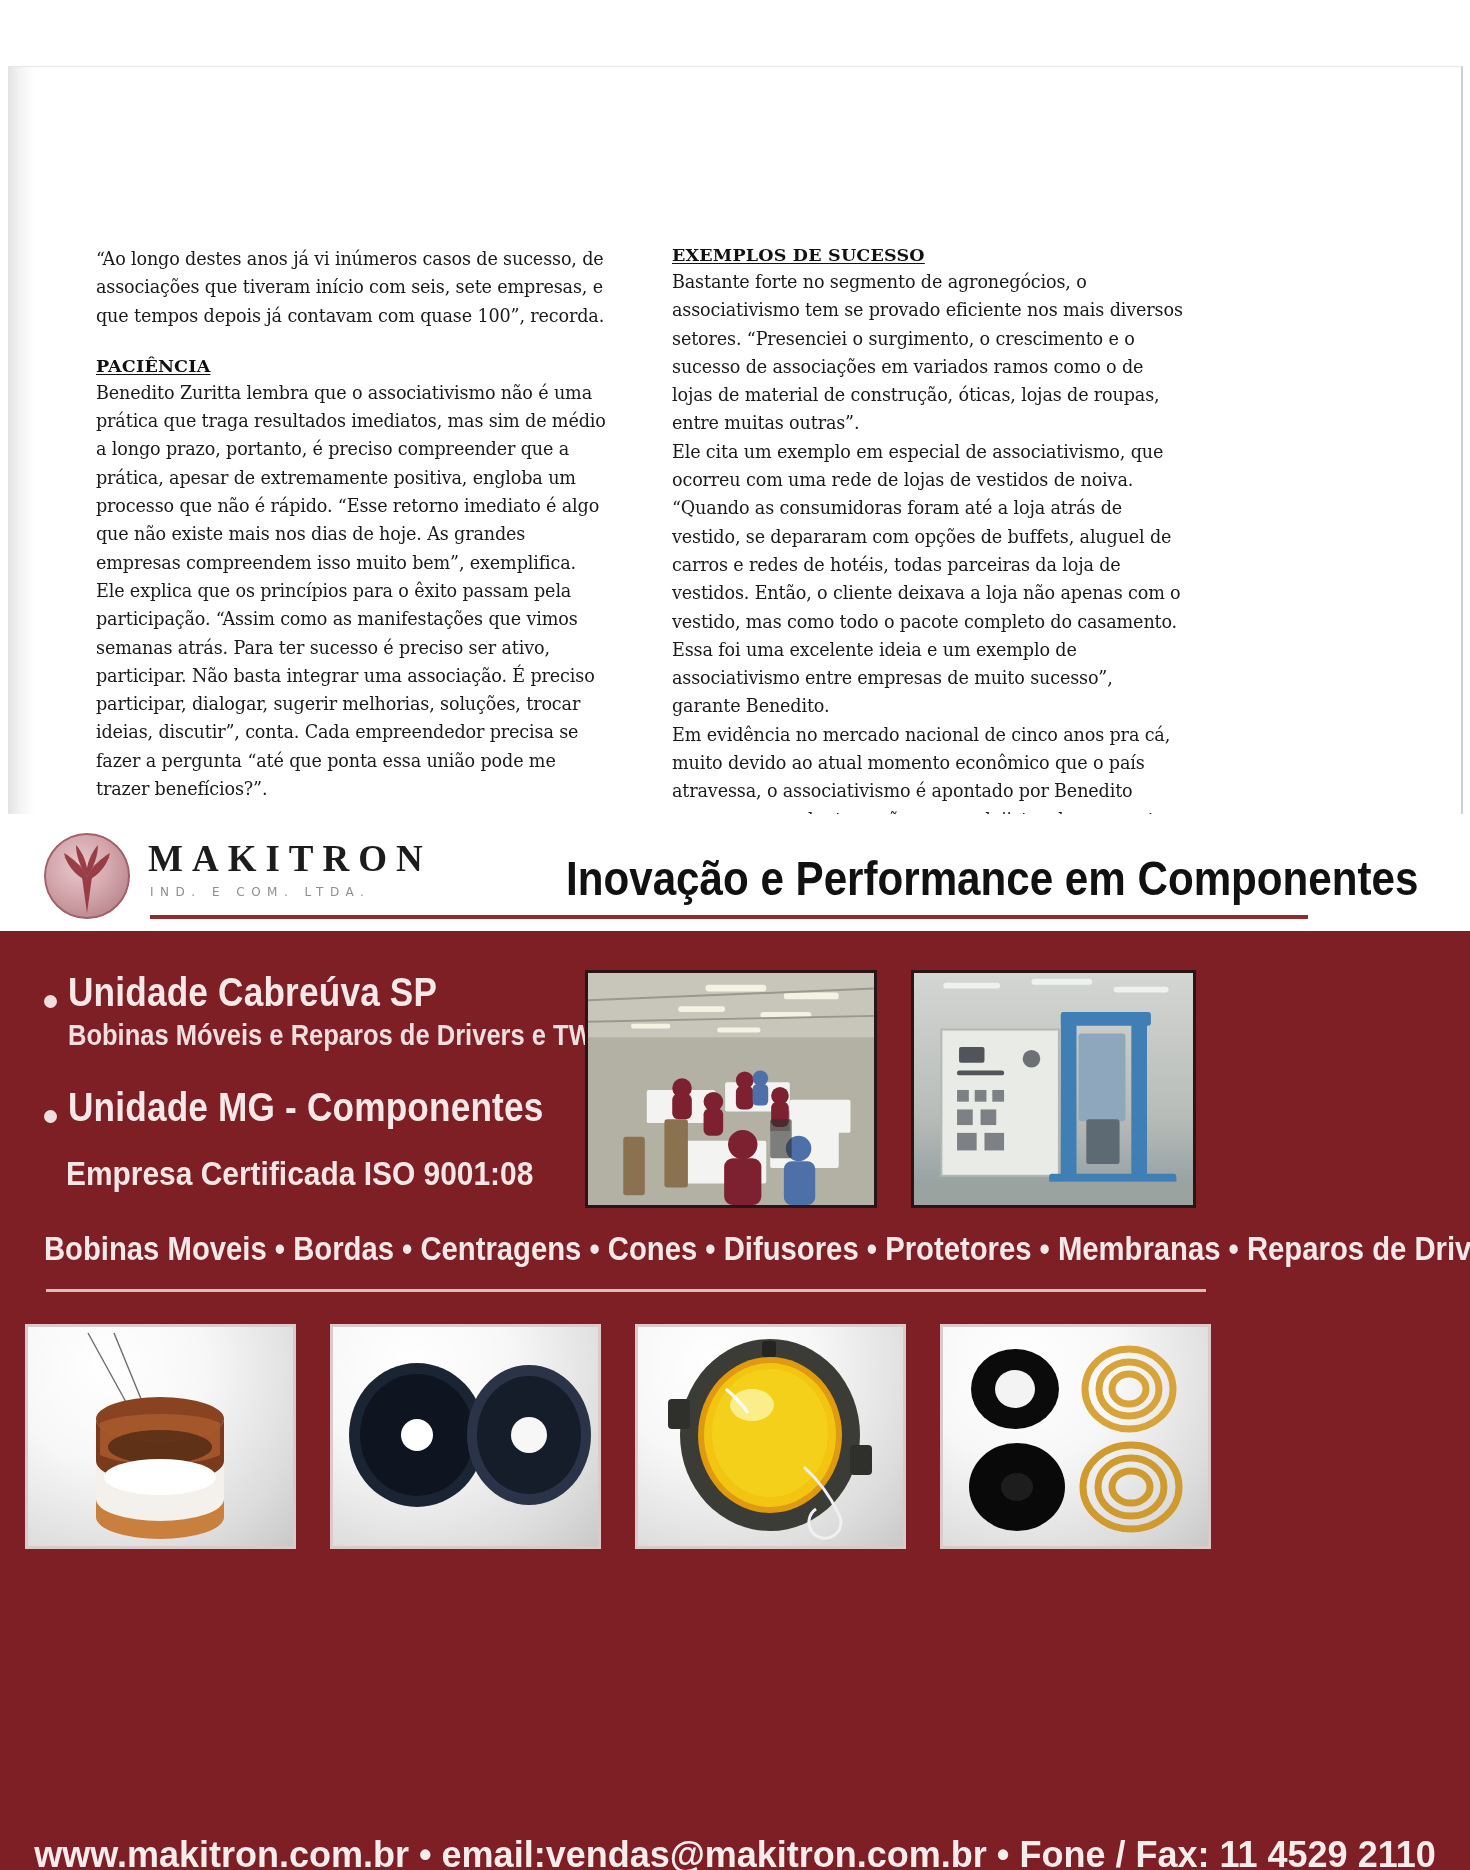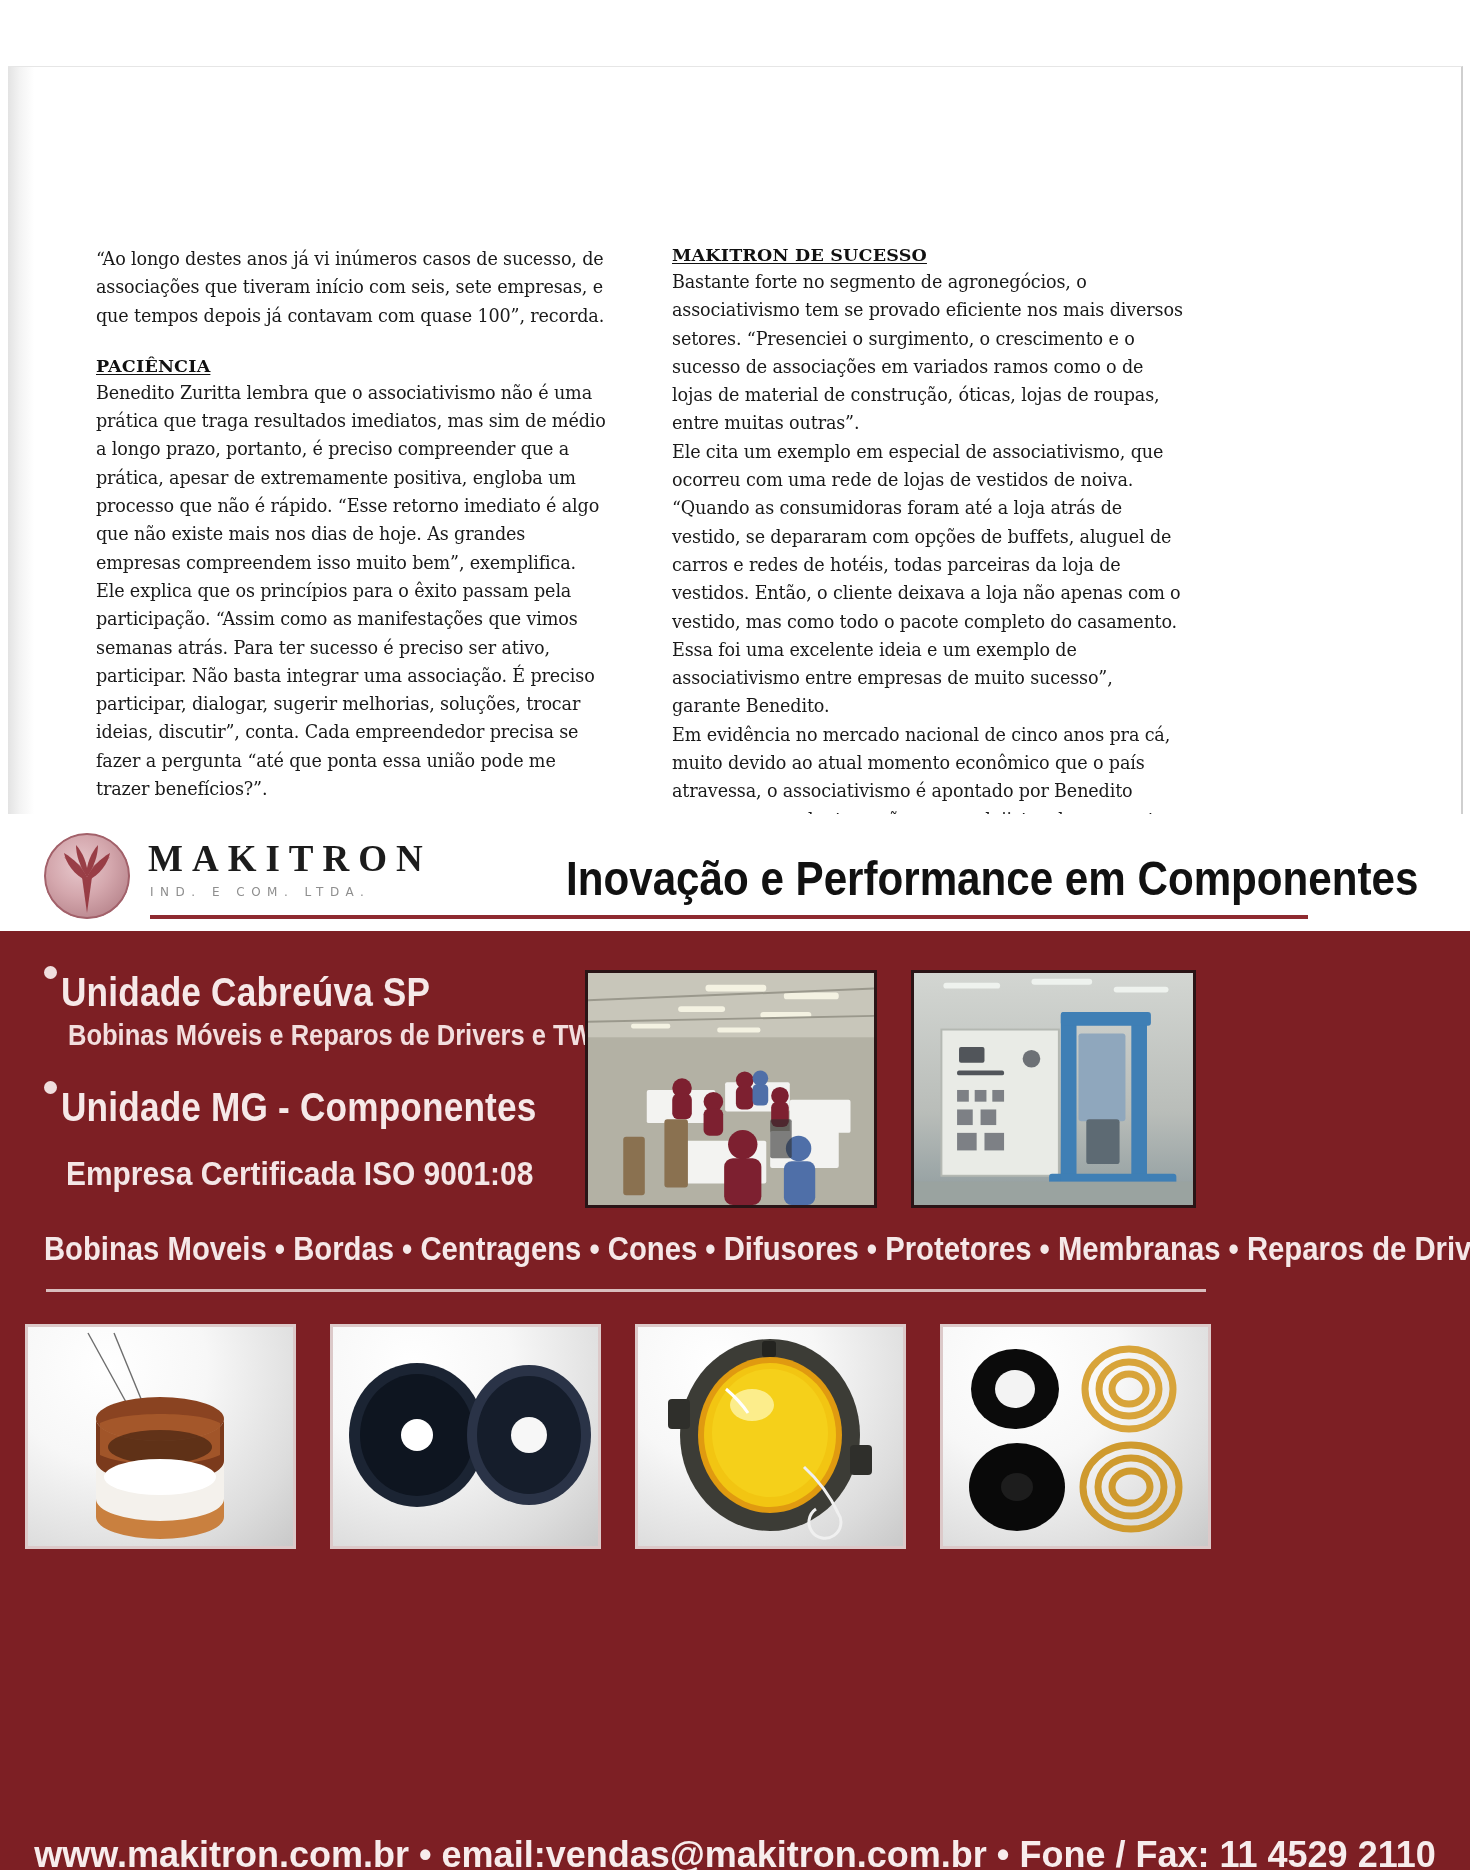--- a/index.html
+++ b/index.html
@@ -164,22 +164,22 @@
 
   .unit-list {
     position: absolute;
     left: 44px;
     top: 40px;
     width: 520px;
     color: #f3e2e2;
   }
   .unit-row {
     display: flex;
-    align-items: flex-start;
-    gap: 4px;
+    align-items: flex-end;
+    gap: 11px;
   }
   .bullet {
     width: 13px; height: 13px;
     border-radius: 50%;
     background: #f0dede;
     flex: none;
     position: relative;
     top: -5px;
   }
   .unit-main {
@@ -300,21 +300,21 @@
         <p class="para">“Ao longo destes anos já vi inúmeros casos de sucesso, de associações que tiveram início com seis, sete empresas, e que tempos depois já contavam com quase 100”, recorda.</p>
 
         <div class="kicker">PACIÊNCIA</div>
 
         <p class="para">Benedito Zuritta lembra que o associativismo não é uma prática que traga resultados imediatos, mas sim de médio a longo prazo, portanto, é preciso compreender que a prática, apesar de extremamente positiva, engloba um processo que não é rápido. “Esse retorno imediato é algo que não existe mais nos dias de hoje. As grandes empresas compreendem isso muito bem”, exemplifica.</p>
 
         <p class="para">Ele explica que os princípios para o êxito passam pela participação. “Assim como as manifestações que vimos semanas atrás. Para ter sucesso é preciso ser ativo, participar. Não basta integrar uma associação. É preciso participar, dialogar, sugerir melhorias, soluções, trocar ideias, discutir”, conta. Cada empreendedor precisa se fazer a pergunta “até que ponta essa união pode me trazer benefícios?”.</p>
       </div>
 
       <div class="col">
-        <div class="kicker first">MAKITRON DE SUCESSO</div>
+        <div class="kicker first">EXEMPLOS DE SUCESSO</div>
 
         <p class="para">Bastante forte no segmento de agronegócios, o associativismo tem se provado eficiente nos mais diversos setores. “Presenciei o surgimento, o crescimento e o sucesso de associações em variados ramos como o de lojas de material de construção, óticas, lojas de roupas, entre muitas outras”.</p>
 
         <p class="para">Ele cita um exemplo em especial de associativismo, que ocorreu com uma rede de lojas de vestidos de noiva. “Quando as consumidoras foram até a loja atrás de vestido, se depararam com opções de buffets, aluguel de carros e redes de hotéis, todas parceiras da loja de vestidos. Então, o cliente deixava a loja não apenas com o vestido, mas como todo o pacote completo do casamento. Essa foi uma excelente ideia e um exemplo de associativismo entre empresas de muito sucesso”, garante Benedito.</p>
 
         <p class="para">Em evidência no mercado nacional de cinco anos pra cá, muito devido ao atual momento econômico que o país atravessa, o associativismo é apontado por Benedito como uma excelente opção para os lojistas do segmento de som e acessórios automotivos. “O associativismo é o nosso dia-a-dia”, finaliza.</p>
       </div>
 
     </div>
   </div>

